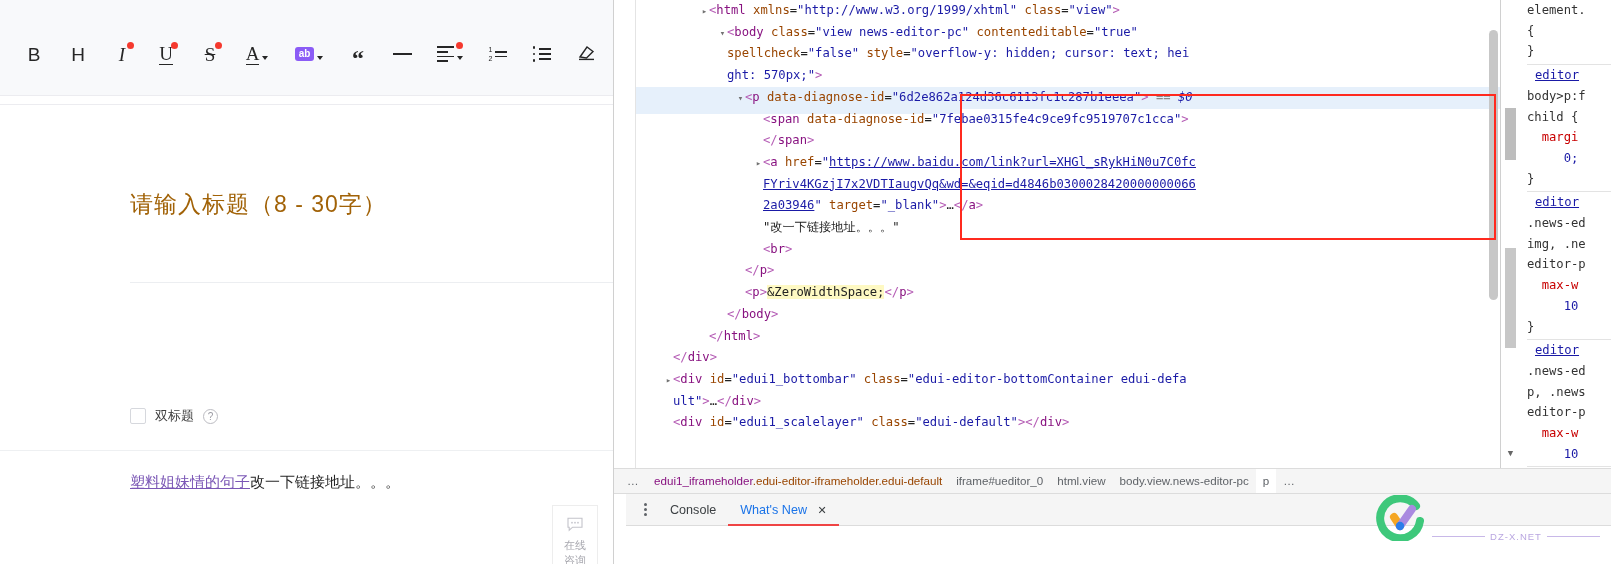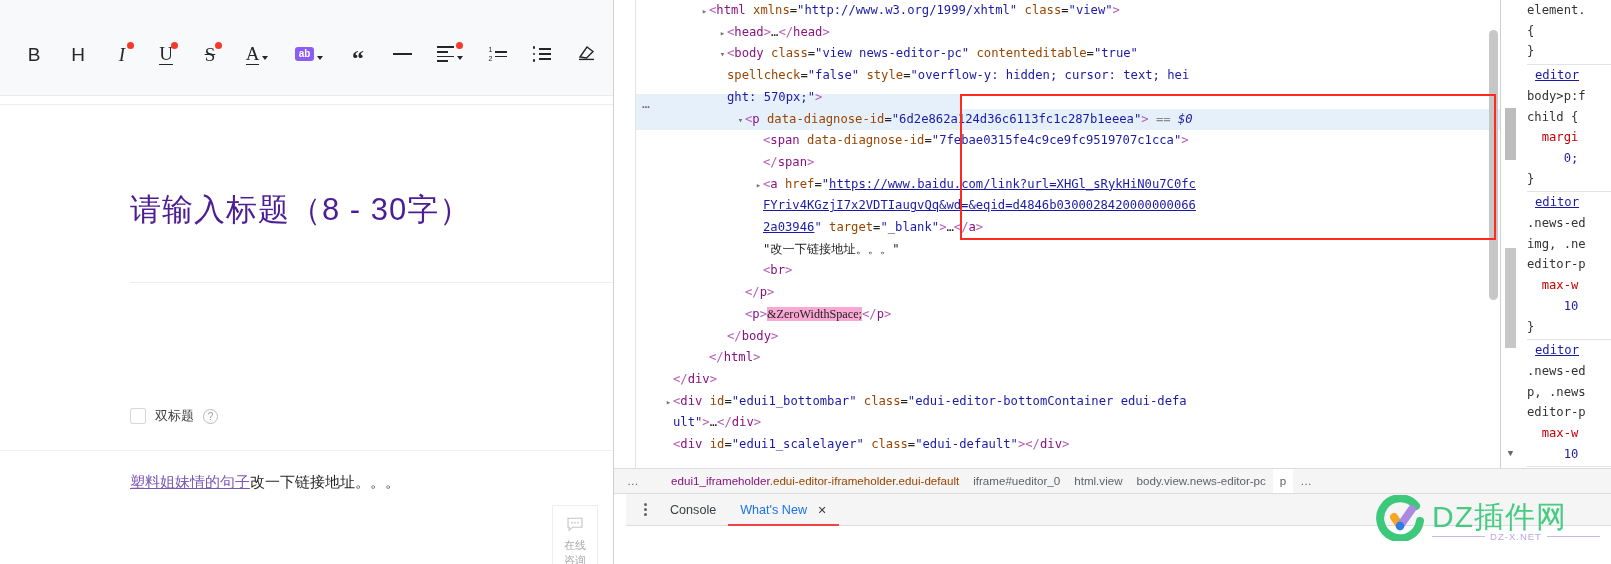--- a/index.html
+++ b/index.html
@@ -56,21 +56,21 @@
   .ic-ul { display:flex; align-items:center; gap:4px; }
   .ic-ul .dots { display:flex; flex-direction:column; gap:4px; }
   .ic-ul .dots i { width:2.6px; height:2.6px; border-radius:50%; background:#262626; display:block; }
 
   #editor-card {
     position:absolute; left:0; top:104px; width:613px; height:460px;
     background:#fff; border-top:1px solid #ececf0;
   }
   #doc-title {
     position:absolute; left:130px; top:84px;
-    font-size:31px; color:#4c1d95; letter-spacing:1px; white-space:nowrap;
+    font-size:23px; color:#a16207; letter-spacing:1px; white-space:nowrap;
   }
   #title-rule {
     position:absolute; left:130px; top:177px; width:483px; height:1px;
     background:#eceef1;
   }
   #dual-title-row {
     position:absolute; left:130px; top:302px;
     display:flex; align-items:center; gap:9px;
   }
   #dual-checkbox {
@@ -132,21 +132,21 @@
   .tw { color:#b55db5; }          
   .tagname { color:#881280; }
   .attr { color:#994500; }
   .val  { color:#1a1aa6; }
   .txtnode { color:#222; }
   .dlink { color:#1a1aa6; text-decoration:underline; }
   .arrow {
     display:inline-block; width:9px; color:#727272; font-size:9px;
     text-align:center;
   }
-  .hl-zws { background:#f9a8d4;font-family:Liberation Serif, serif; }
+  .hl-zws { background:#fef9c3; }
   .eq0 { color:#8a8a8a; font-style:italic; }
   .eq0 b { color:#1a1aa6; font-style:italic; font-weight:normal; }
 
   #sel-box {
     position:absolute; left:346px; top:94px; width:536px; height:146px;
     border:2.5px solid #ff2a1f; pointer-events:none; z-index:5;
   }
   #sel-row-highlight {
     position:absolute; left:22px; top:94px; width:324px; height:20px;
     background:#e6f0fb;
@@ -165,21 +165,21 @@
 
   
   #breadcrumb {
     position:absolute; left:0; top:468px; width:998px; height:26px;
     background:#f5f5f5; border-top:1px solid #dcdcdc; border-bottom:1px solid #dcdcdc;
     display:flex; align-items:center; font-size:11.6px; color:#5f6368;
     font-family:"Liberation Sans", sans-serif; padding-left:6px; overflow:hidden;
   }
   .crumb { padding:0 7px; white-space:nowrap; cursor:pointer; line-height:24px; }
   .crumb.cur { background:#ffffff; }
-  .cr-id { color:#881280;margin-left:17px; }
+  .cr-id { color:#881280; }
   .cr-cls { color:#994500; }
   .cr-tag { color:#5f6368; }
   .cr-dots { color:#5f6368; letter-spacing:1.5px; }
 
   
   #drawer {
     position:absolute; left:12px; top:494px; width:998px; height:70px;
     background:#fff;
   }
   #drawer-tabs {
@@ -387,21 +387,20 @@
 
 <div id="devtools">
 
   <div id="dom-pane">
     <div id="dom-gutter"></div>
     <div id="sel-row-highlight"></div>
     <div id="three-dots">…</div>
 
     <div id="dom-scroll">
         <div class="dl" style="padding-left: 64px;"><span class="arrow">▸</span><span class="tw">&lt;</span><span class="tagname">html</span> <span class="attr">xmlns</span>=<span class="val">"http://www.w3.org/1999/xhtml"</span> <span class="attr">class</span>=<span class="val">"view"</span><span class="tw">&gt;</span></div>
-        <div class="dl" style="padding-left: 82px;"><span class="arrow">▸</span><span class="tw">&lt;</span><span class="tagname">head</span><span class="tw">&gt;</span>…<span class="tw">&lt;/</span><span class="tagname">head</span><span class="tw">&gt;</span></div>
         <div class="dl" style="padding-left: 82px;"><span class="arrow">▾</span><span class="tw">&lt;</span><span class="tagname">body</span> <span class="attr">class</span>=<span class="val">"view news-editor-pc"</span> <span class="attr">contenteditable</span>=<span class="val">"true"</span></div>
         <div class="dl" style="padding-left: 82px;"><span class="arrow">&nbsp;</span><span class="attr">spellcheck</span>=<span class="val">"false"</span> <span class="attr">style</span>=<span class="val">"overflow-y: hidden; cursor: text; hei</span></div>
         <div class="dl" style="padding-left: 82px;"><span class="arrow">&nbsp;</span><span class="val">ght: 570px;"</span><span class="tw">&gt;</span></div>
         <div class="dl sel" style="padding-left: 100px;"><span class="arrow">▾</span><span class="tw">&lt;</span><span class="tagname">p</span> <span class="attr">data-diagnose-id</span>=<span class="val">"6d2e862a124d36c6113fc1c287b1eeea"</span><span class="tw">&gt;</span> <span class="eq0">== <b>$0</b></span></div>
         <div class="dl" style="padding-left: 118px;"><span class="arrow">&nbsp;</span><span class="tw">&lt;</span><span class="tagname">span</span> <span class="attr">data-diagnose-id</span>=<span class="val">"7febae0315fe4c9ce9fc9519707c1cca"</span><span class="tw">&gt;</span></div>
         <div class="dl" style="padding-left: 118px;"><span class="arrow">&nbsp;</span><span class="tw">&lt;/</span><span class="tagname">span</span><span class="tw">&gt;</span></div>
         <div class="dl" style="padding-left: 118px;"><span class="arrow">▸</span><span class="tw">&lt;</span><span class="tagname">a</span> <span class="attr">href</span>=<span class="val">"</span><span class="dlink">https://www.baidu.com/link?url=XHGl_sRykHiN0u7C0fc</span></div>
         <div class="dl" style="padding-left: 118px;"><span class="arrow">&nbsp;</span><span class="dlink">FYriv4KGzjI7x2VDTIaugvQq&amp;wd=&amp;eqid=d4846b0300028420000000066</span></div>
         <div class="dl" style="padding-left: 118px;"><span class="arrow">&nbsp;</span><span class="dlink">2a03946</span><span class="val">"</span> <span class="attr">target</span>=<span class="val">"_blank"</span><span class="tw">&gt;</span>…<span class="tw">&lt;/</span><span class="tagname">a</span><span class="tw">&gt;</span></div>
         <div class="dl" style="padding-left: 118px;"><span class="arrow">&nbsp;</span><span class="txtnode">"改一下链接地址。。。"</span></div>
@@ -463,19 +462,18 @@
 
 <div id="watermark">
   <span>
     <svg width="52" height="46" viewBox="0 0 52 46" aria-hidden="true">
       <path d="M42 11 A20 20 0 1 0 46 26" fill="none" stroke="#3ec87b" stroke-width="8" stroke-linecap="round"></path>
       <path d="M20 22 L26 31" stroke="#f5a623" stroke-width="8" stroke-linecap="round"></path>
       <path d="M26 31 L38 14" stroke="#a98ae0" stroke-width="8" stroke-linecap="round"></path>
       <circle cx="26" cy="31" r="4.2" fill="#2b7de9"></circle>
     </svg>
   </span>
-  <div id="wm-text">DZ插件网</div>
   <div id="wm-sub">
     <span class="ln"></span>
     <span>DZ-X.NET</span>
     <span class="ln"></span>
   </div>
 </div>
 
 </body></html>

